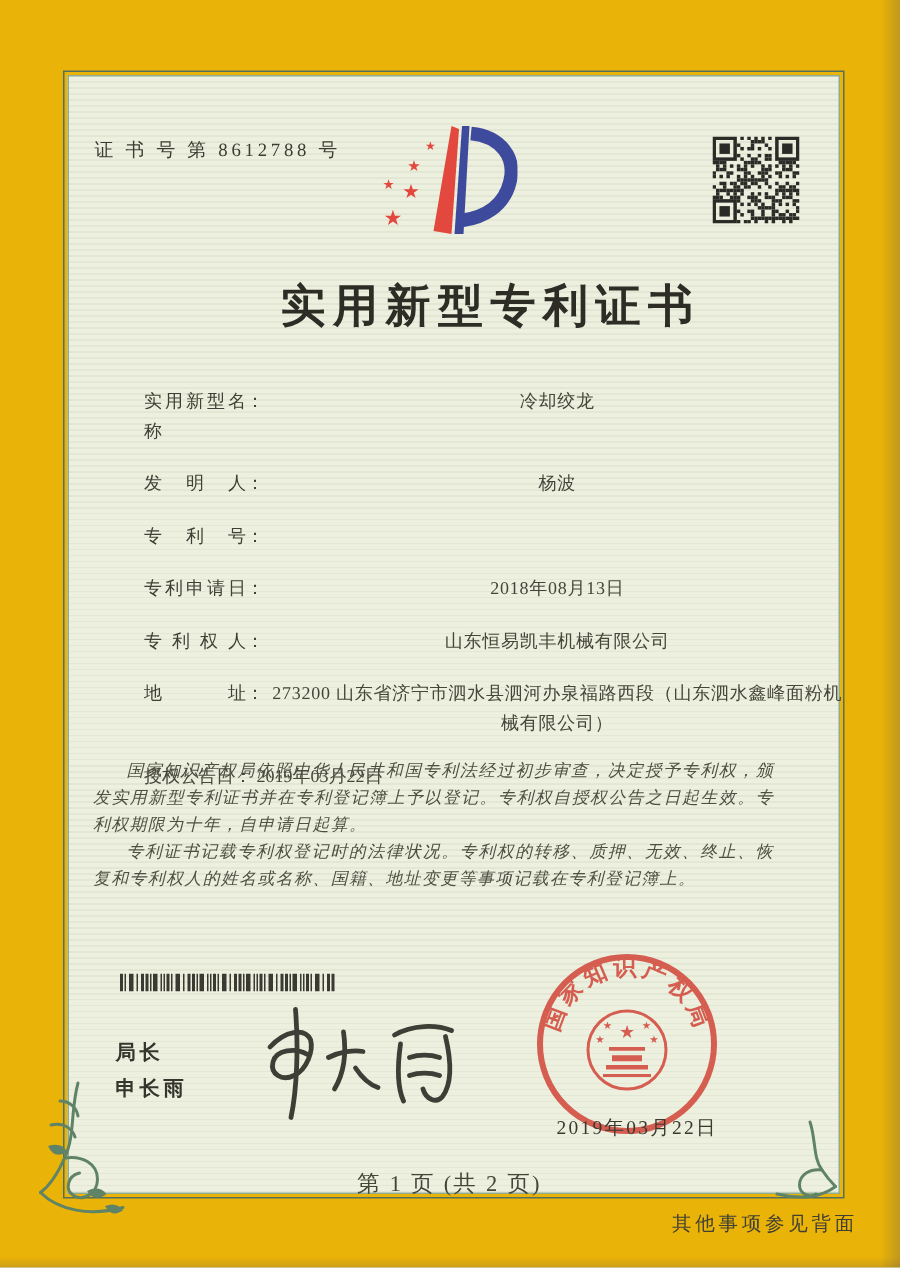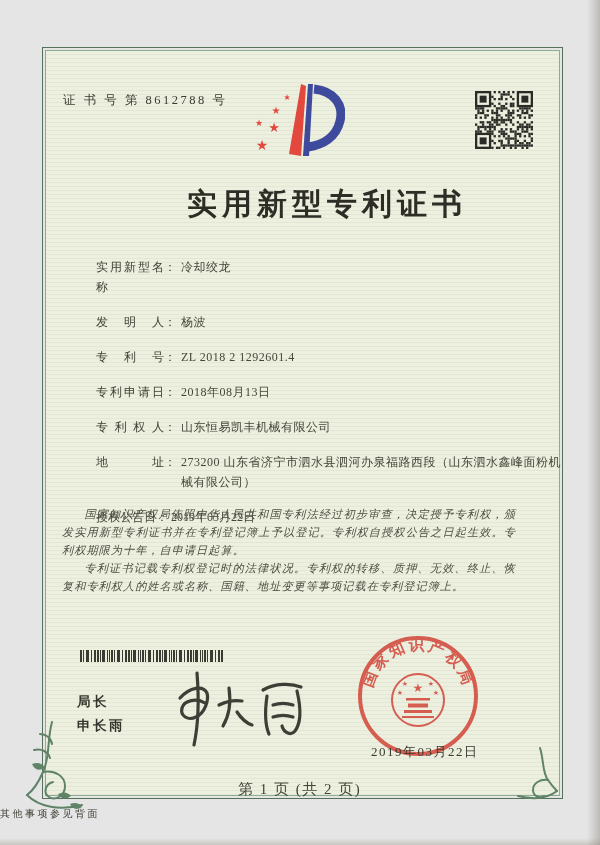--- a/index.html
+++ b/index.html
@@ -1,52 +1,52 @@
 <!DOCTYPE html>
 <html><head>
 <meta charset="utf-8">
 <style>
   html,body{margin:0;padding:0;}
   body{width:600px;height:845px;overflow:hidden;background:#b9b4a6;}
-  .page{position:relative;width:600px;height:845px;background:#e5e5e5;
+  .page{position:relative;width:600px;height:845px;background:#eab308;
         font-family:"Liberation Serif", serif;color:#3c3c33;}
   .scan-right{position:absolute;right:0;top:0;width:13px;height:100%;
         background:linear-gradient(to right, rgba(0,0,0,0) 0%, rgba(96,90,74,0.30) 100%);}
   .scan-bottom{position:absolute;left:0;bottom:0;width:100%;height:7px;
         background:linear-gradient(to bottom, rgba(0,0,0,0), rgba(96,90,74,0.22));}
   .frame{position:absolute;left:42px;top:47px;width:519px;height:750px;
         border:1px solid #55705b;}
   .frame-inner{position:absolute;left:2px;top:2px;right:2px;bottom:2px;
         border:1px solid #8fab91;
         background:repeating-linear-gradient(0deg, rgba(125,158,125,0.10) 0px, rgba(125,158,125,0.10) 1px, rgba(0,0,0,0) 1px, rgba(0,0,0,0) 4px), #eef0df;}
   .cert-no{position:absolute;left:63px;top:92px;font-size:12.5px;letter-spacing:2.5px;color:#3b3b32;}
   .logo{position:absolute;left:250px;top:82px;}
   .qr{position:absolute;left:475px;top:91px;width:58px;height:58px;}
   .title{position:absolute;left:0;top:184px;width:588px;text-align:center;
         font-size:30px;font-weight:600;letter-spacing:5px;color:#2d2d26;padding-left:33px;}
   .fields{position:absolute;left:72px;top:257px;width:466px;font-size:12px;color:#45453a;margin-left:24px;}
   .field-row{display:flex;align-items:flex-start;line-height:20px;margin-bottom:15px;}
   .f-label{display:inline-block;width:68px;text-align:justify;text-align-last:justify;
         color:#3f3f35;flex:none;}
   .f-colon{flex:none;color:#3f3f35;}
-  .f-value{flex:1;margin-left:5px;letter-spacing:0.5px;}
+  .f-value{flex:1;margin-left:5px;letter-spacing:0.5px;text-align:center;}
   .grant-row{position:relative;line-height:20px;margin-top:2px;}
   .grant-pair2{position:absolute;left:228px;top:0;}
   .paras{position:absolute;left:62px;top:505px;width:454px;font-size:11.2px;
         line-height:18px;letter-spacing:1px;text-align:justify;color:#4e4e42;font-style:italic;}
   .paras p{margin:0;text-indent:2em;}
   .barcode{position:absolute;left:80px;top:648px;width:148px;height:12px;}
   .director{position:absolute;left:77px;top:690px;font-size:13.5px;letter-spacing:2.5px;
         line-height:24px;color:#35352d;font-weight:600;}
   .signature{position:absolute;left:166px;top:668px;}
   .seal{position:absolute;left:356px;top:634px;}
   .seal-date{position:absolute;left:371px;top:743px;font-size:13px;letter-spacing:1.5px;color:#3a3a31;}
   .page-info{position:absolute;left:238px;top:780px;font-size:15px;letter-spacing:1.5px;color:#45453a;}
-  .footer-note{position:absolute;left:0;top:807px;width:572px;text-align:left;
-        font-size:10px;letter-spacing:2.5px;color:#3f3f35;}
+  .footer-note{position:absolute;left:0;top:807px;width:572px;text-align:right;
+        font-size:13px;letter-spacing:2.5px;color:#3f3f35;}
   .flourish-bl{position:absolute;left:20px;top:720px;}
   .flourish-br{position:absolute;left:512px;top:746px;transform:scaleX(-1);}
 </style>
 </head>
 <body>
 
 <div class="page">
 
   <div class="frame">
     <div class="frame-inner"></div>
@@ -310,21 +310,20 @@
       <span class="f-value">冷却绞龙</span>
     </div>
     <div class="field-row">
       <span class="f-label">发明人</span>
         <span class="f-colon">：</span>
       <span class="f-value">杨波</span>
     </div>
     <div class="field-row">
       <span class="f-label">专利号</span>
         <span class="f-colon">：</span>
-      <span class="f-value">ZL 2018 2 1292601.4</span>
     </div>
     <div class="field-row">
       <span class="f-label">专利申请日</span>
         <span class="f-colon">：</span>
       <span class="f-value">2018年08月13日</span>
     </div>
     <div class="field-row">
       <span class="f-label">专利权人</span>
         <span class="f-colon">：</span>
       <span class="f-value">山东恒易凯丰机械有限公司</span>

